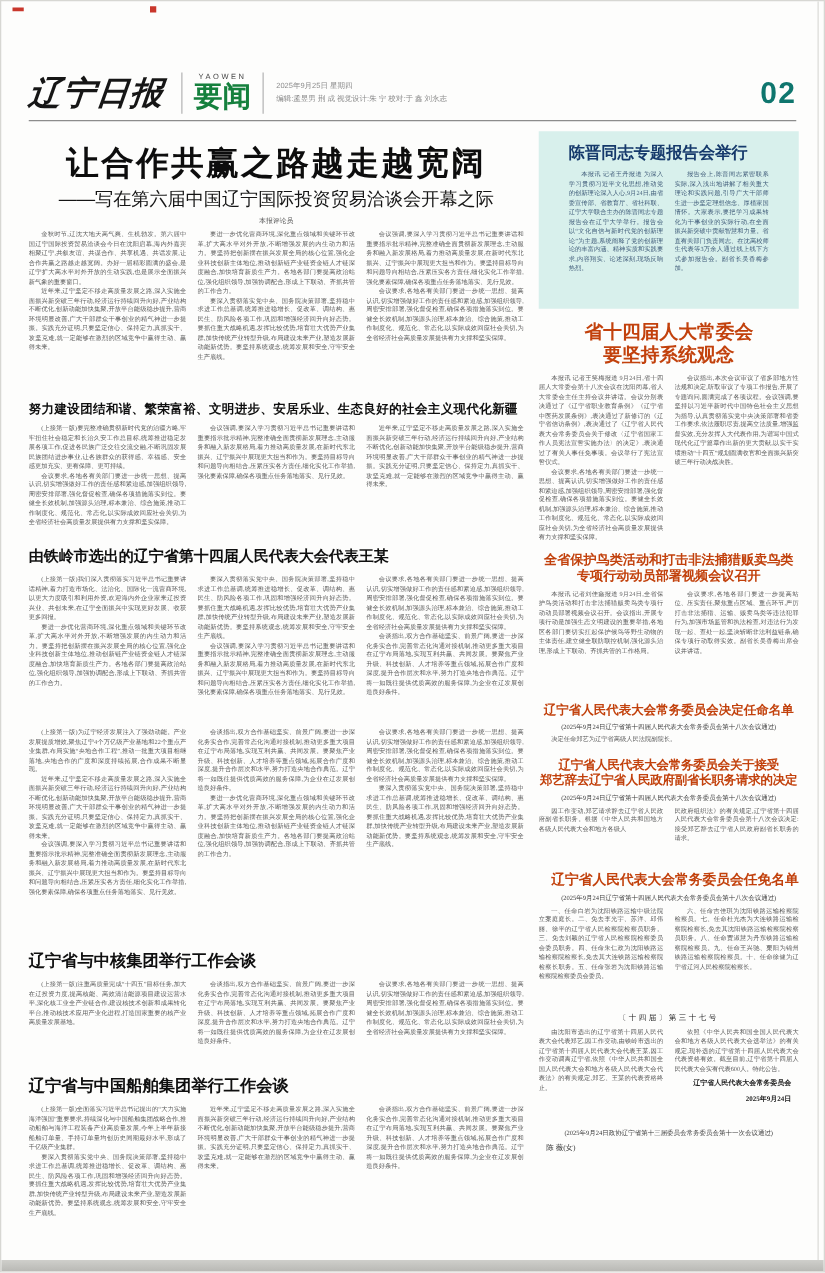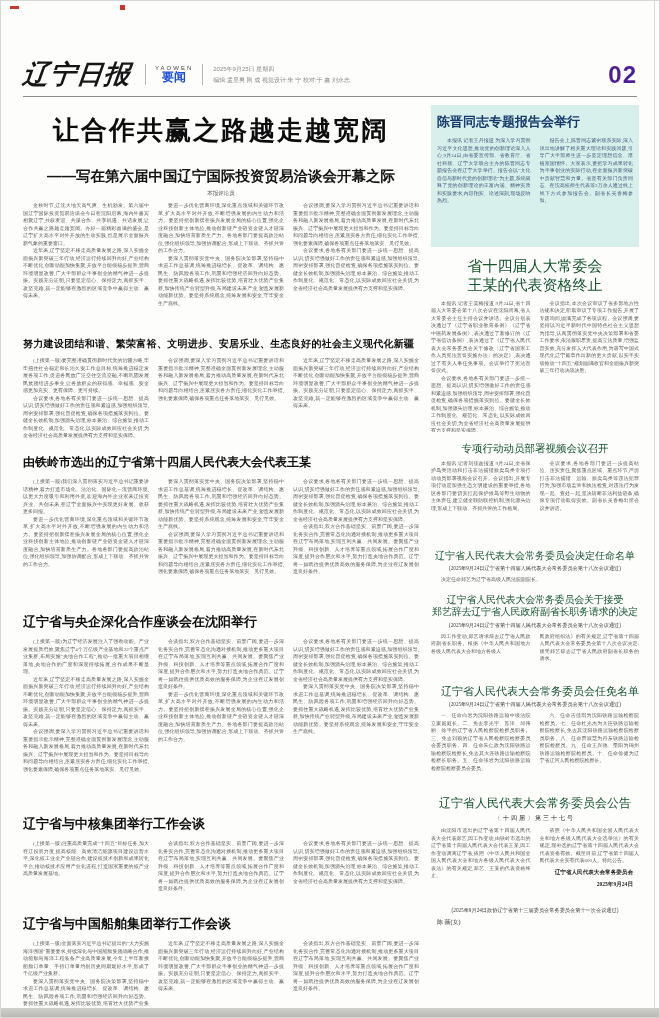--- a/index.html
+++ b/index.html
@@ -19,55 +19,55 @@
   .right-edge{position:absolute;top:0;bottom:0;right:4px;width:1px;background:#dcdcd8;}
 
   
   .masthead{position:absolute;left:22px;right:22px;top:56px;height:40px;
       display:flex;align-items:center;border-bottom:1px solid var(--rule);padding-bottom:4px;}
   .logo{font-family:"DejaVu Serif","Liberation Serif",serif;font-style:italic;font-weight:bold;
       font-size:26px;color:#161616;transform:skewX(-6deg);letter-spacing:1px;white-space:nowrap;}
   .section-badge{margin-left:14px;padding:1px 9px;border-left:1px solid #b5b5b5;
       border-right:1px solid #b5b5b5;text-align:center;}
   .section-en{font-size:6px;letter-spacing:2px;color:#444;display:block;}
-  .section-cn{font-size:12px;font-weight:bold;color:#1d4ed8;display:block;line-height:1.05;}
+  .section-cn{font-size:23px;font-weight:bold;color:#15803d;display:block;line-height:1.05;}
   .dateblock{margin-left:10px;color:#8a8a8a;font-size:6px;line-height:1.7;}
-  .pageno{margin-left:auto;font-size:24px;font-weight:bold;color:#4c1d95;letter-spacing:1px;}
+  .pageno{margin-left:auto;font-size:24px;font-weight:bold;color:#0f766e;letter-spacing:1px;}
 
   
   .content{position:absolute;left:22px;right:22px;top:104px;display:flex;gap:12px;}
   .left-col{width:396px;flex:none;}
   .right-col{width:208px;flex:none;}
 
   
   .t{font-family:"Liberation Serif","DejaVu Serif",serif;font-size:5px;line-height:1.5;
      color:var(--body_ink);text-align:justify;text-indent:2em;}
   .cols{display:flex;gap:9px;overflow:hidden;}
   .col{flex:1;overflow:hidden;}
 
   .lead-title{font-size:26px;font-weight:900;text-align:center;color:#0d0d0d;
       letter-spacing:2px;margin-top:8px;white-space:nowrap;}
-  .lead-sub{font-size:14.5px;font-weight:bold;text-align:center;color:#151515;margin-top:19px;white-space:nowrap;}
+  .lead-sub{font-size:14.5px;font-weight:normal;text-align:center;color:#151515;margin-top:2px;white-space:nowrap;}
   .lead-byline{font-size:5.5px;text-align:center;color:#555;margin:4px 0 5px;
       font-family:"Liberation Serif","DejaVu Serif",serif;}
 
   .hserif{font-family:"Liberation Serif","DejaVu Serif",serif;font-weight:900;color:#0f0f0f;
       white-space:nowrap;}
   .h-a2{font-size:10px;letter-spacing:.3px;margin:13px 0 6px;}
   .h-a3{font-size:12px;margin:12px 0 7px;}
   .h-a4{font-size:13px;margin:13px 0 7px;}
   .h-a5{font-size:13px;margin:14px 0 7px;}
   .h-a6{font-size:13px;margin:13px 0 7px;}
 
   
-  .hl-box{background:var(--highlight_bg);padding:7px 6px 6px;}
+  .hl-box{background:var(--highlight_bg);padding:7px 24px 6px;}
   .hl-title{font-size:13px;font-weight:900;color:var(--highlight_title);margin:1px 0 6px;white-space:nowrap;}
   .hl-box .t{color:#3e5a78;}
   .rsec{margin-top:10px;}
-  .rhead{font-weight:400;color:#14532d;text-align:center;white-space:nowrap;line-height:1.25;}
+  .rhead{font-weight:700;color:#c2410c;text-align:center;white-space:nowrap;line-height:1.25;}
   .h-r2{font-size:15px;}
   .h-r3{font-size:10.5px;}
   .h-r4{font-size:10px;letter-spacing:-.2px;}
   .h-r5{font-size:10px;}
   .h-r6{font-size:11px;text-align:right;}
   .h-r7{font-size:12px;}
   .h-r8{font-size:11.5px;}
   .dateline{font-family:"Liberation Serif","DejaVu Serif",serif;font-size:5.2px;color:#3a3a3a;
       text-align:center;margin:3px 0 4px;white-space:nowrap;}
   .issue-no{font-family:"Liberation Serif","DejaVu Serif",serif;font-size:6px;color:#222;
@@ -150,21 +150,20 @@
             <p class="t">会议强调,要深入学习贯彻习近平总书记重要讲话和重要指示批示精神,完整准确全面贯彻新发展理念,主动服务和融入新发展格局,着力推动高质量发展,在新时代东北振兴、辽宁振兴中展现更大担当和作为。要坚持目标导向和问题导向相结合,压紧压实各方责任,细化实化工作举措,强化要素保障,确保各项重点任务落地落实、见行见效。</p>
           </div>
           <div class="col">
             <p class="t">会议要求,各地各有关部门要进一步统一思想、提高认识,切实增强做好工作的责任感和紧迫感,加强组织领导,周密安排部署,强化督促检查,确保各项措施落实到位。要健全长效机制,加强源头治理,标本兼治、综合施策,推动工作制度化、规范化、常态化,以实际成效回应社会关切,为全省经济社会高质量发展提供有力支撑和坚实保障。</p>
             <p class="t">会谈指出,双方合作基础坚实、前景广阔,要进一步深化务实合作,完善常态化沟通对接机制,推动更多重大项目在辽宁布局落地,实现互利共赢、共同发展。要聚焦产业升级、科技创新、人才培养等重点领域,拓展合作广度和深度,提升合作层次和水平,努力打造央地合作典范。辽宁将一如既往提供优质高效的服务保障,为企业在辽发展创造良好条件。</p>
           </div>
         </div>
       </div>
 
       <div>
-        <div class="hserif h-a4">辽宁省与央企深化合作座谈会在沈阳举行</div>
         <div class="cols" style="height:163px">
           <div class="col">
             <p class="t">(上接第一版)为辽宁经济发展注入了强劲动能。产业发展提质增效,聚焦辽宁4个万亿级产业基地和22个重点产业集群,布局实施“央地合作工程”,推动一批重大项目相继落地,央地合作的广度和深度持续拓展,合作成果不断显现。</p>
             <p class="t">近年来,辽宁坚定不移走高质量发展之路,深入实施全面振兴新突破三年行动,经济运行持续回升向好,产业结构不断优化,创新动能加快集聚,开放平台能级稳步提升,营商环境明显改善,广大干部群众干事创业的精气神进一步提振。实践充分证明,只要坚定信心、保持定力,真抓实干、攻坚克难,就一定能够在激烈的区域竞争中赢得主动、赢得未来。</p>
             <p class="t">会议强调,要深入学习贯彻习近平总书记重要讲话和重要指示批示精神,完整准确全面贯彻新发展理念,主动服务和融入新发展格局,着力推动高质量发展,在新时代东北振兴、辽宁振兴中展现更大担当和作为。要坚持目标导向和问题导向相结合,压紧压实各方责任,细化实化工作举措,强化要素保障,确保各项重点任务落地落实、见行见效。</p>
           </div>
           <div class="col">
             <p class="t">会谈指出,双方合作基础坚实、前景广阔,要进一步深化务实合作,完善常态化沟通对接机制,推动更多重大项目在辽宁布局落地,实现互利共赢、共同发展。要聚焦产业升级、科技创新、人才培养等重点领域,拓展合作广度和深度,提升合作层次和水平,努力打造央地合作典范。辽宁将一如既往提供优质高效的服务保障,为企业在辽发展创造良好条件。</p>
             <p class="t">要进一步优化营商环境,深化重点领域和关键环节改革,扩大高水平对外开放,不断增强发展的内生动力和活力。要坚持把创新摆在振兴发展全局的核心位置,强化企业科技创新主体地位,推动创新链产业链资金链人才链深度融合,加快培育新质生产力。各地各部门要提高政治站位,强化组织领导,加强协调配合,形成上下联动、齐抓共管的工作合力。</p>
           </div>
@@ -216,33 +215,34 @@
             <p class="t">本报讯 记者王丹报道 为深入学习贯彻习近平文化思想,推动党的创新理论深入人心,9月24日,由省委宣传部、省教育厅、省社科联、辽宁大学联合主办的陈晋同志专题报告会在辽宁大学举行。报告会以“文化自信与新时代党的创新理论”为主题,系统阐释了党的创新理论的丰富内涵、精神实质和实践要求,内容翔实、论述深刻,现场反响热烈。</p>
           </div>
           <div class="col">
             <p class="t">报告会上,陈晋同志紧密联系实际,深入浅出地讲解了相关重大理论和实践问题,引导广大干部师生进一步坚定理想信念、厚植家国情怀。大家表示,要把学习成果转化为干事创业的实际行动,在全面振兴新突破中贡献智慧和力量。省直有关部门负责同志、在沈高校师生代表等3万余人通过线上线下方式参加报告会。副省长吴香梅参加。</p>
           </div>
         </div>
       </div>
 
       <div class="rsec">
         <div class="rhead h-r2">省十四届人大常委会</div>
-        <div class="rhead h-r2">王某的代表资格终止</div>
+        <div class="rhead h-r2">要坚持系统观念</div>
         <div class="cols" style="height:132px;margin-top:5px">
           <div class="col">
             <p class="t">本报讯 记者王笑梅报道 9月24日,省十四届人大常委会第十八次会议在沈阳闭幕,省人大常委会主任主持会议并讲话。会议分别表决通过了《辽宁省职业教育条例》《辽宁省中医药发展条例》,表决通过了新修订的《辽宁省信访条例》,表决通过了《辽宁省人民代表大会常务委员会关于修改〈辽宁省国家工作人员宪法宣誓实施办法〉的决定》,表决通过了有关人事任免事项。会议举行了宪法宣誓仪式。</p>
             <p class="t">会议要求,各地各有关部门要进一步统一思想、提高认识,切实增强做好工作的责任感和紧迫感,加强组织领导,周密安排部署,强化督促检查,确保各项措施落实到位。要健全长效机制,加强源头治理,标本兼治、综合施策,推动工作制度化、规范化、常态化,以实际成效回应社会关切,为全省经济社会高质量发展提供有力支撑和坚实保障。</p>
           </div>
           <div class="col">
             <p class="t">会议指出,本次会议审议了省多部地方性法规和决定,听取审议了专项工作报告,开展了专题询问,圆满完成了各项议程。会议强调,要坚持以习近平新时代中国特色社会主义思想为指导,认真贯彻落实党中央决策部署和省委工作要求,依法履职尽责,提高立法质量,增强监督实效,充分发挥人大代表作用,为谱写中国式现代化辽宁篇章作出新的更大贡献,以实干实绩推动“十四五”规划圆满收官和全面振兴新突破三年行动决战决胜。</p>
           </div>
         </div>
       </div>
 
       <div class="rsec">
+        <div class="rhead h-r3">全省保护鸟类活动和打击非法捕猎贩卖鸟类</div>
         <div class="rhead h-r3">专项行动动员部署视频会议召开</div>
         <div class="cols" style="height:80px;margin-top:5px">
           <div class="col">
             <p class="t">本报讯 记者刘佳鑫报道 9月24日,全省保护鸟类活动和打击非法捕猎贩卖鸟类专项行动动员部署视频会议召开。会议指出,开展专项行动是加强生态文明建设的重要举措,各地区各部门要切实扛起保护候鸟等野生动物的主体责任,建立健全联防联控机制,强化源头治理,形成上下联动、齐抓共管的工作格局。</p>
           </div>
           <div class="col">
             <p class="t">会议要求,各地各部门要进一步提高站位、压实责任,聚焦重点区域、重点环节,严厉打击非法捕猎、运输、贩卖鸟类等违法犯罪行为,加强市场监管和执法检查,对违法行为发现一起、查处一起,坚决斩断非法利益链条,确保专项行动取得实效。副省长吴香梅出席会议并讲话。</p>
           </div>
         </div>
       </div>
@@ -274,21 +274,20 @@
           <div class="col">
             <p class="t">一、任命白岩为沈阳铁路运输中级法院立案庭庭长。二、免去李光宇、苏洋、邱伟丽、徐平的辽宁省人民检察院检察员职务。三、免去刘颖的辽宁省人民检察院检察委员会委员职务。四、任命朱仁政为沈阳铁路运输检察院检察长,免去其大连铁路运输检察院检察长职务。五、任命张岩为沈阳铁路运输检察院检察委员会委员。</p>
           </div>
           <div class="col">
             <p class="t">六、任命吉佳琪为沈阳铁路运输检察院检察员。七、任命杜光杰为大连铁路运输检察院检察长,免去其沈阳铁路运输检察院检察员职务。八、任命贾淑慧为丹东铁路运输检察院检察员。九、任命王兴驰、栗阳为锦州铁路运输检察院检察员。十、任命徐健为辽宁省辽河人民检察院检察长。</p>
           </div>
         </div>
       </div>
 
       <div class="rsec">
-        <div class="rhead h-r7">辽宁省人民代表大会常务委员会公告</div>
         <div class="issue-no">〔十四届〕第三十七号</div>
         <div class="cols" style="height:70px">
           <div class="col">
             <p class="t">由沈阳市选出的辽宁省第十四届人民代表大会代表郑艺,因工作变动,由铁岭市选出的辽宁省第十四届人民代表大会代表王某,因工作变动调离辽宁省,依照《中华人民共和国全国人民代表大会和地方各级人民代表大会代表法》的有关规定,郑艺、王某的代表资格终止。</p>
           </div>
           <div class="col">
             <p class="t">依照《中华人民共和国全国人民代表大会和地方各级人民代表大会选举法》的有关规定,现补选的辽宁省第十四届人民代表大会代表资格有效。截至目前,辽宁省第十四届人民代表大会实有代表600人。特此公告。</p>
             <div class="sign">辽宁省人民代表大会常务委员会</div>
             <div class="sign">2025年9月24日</div>
           </div>

